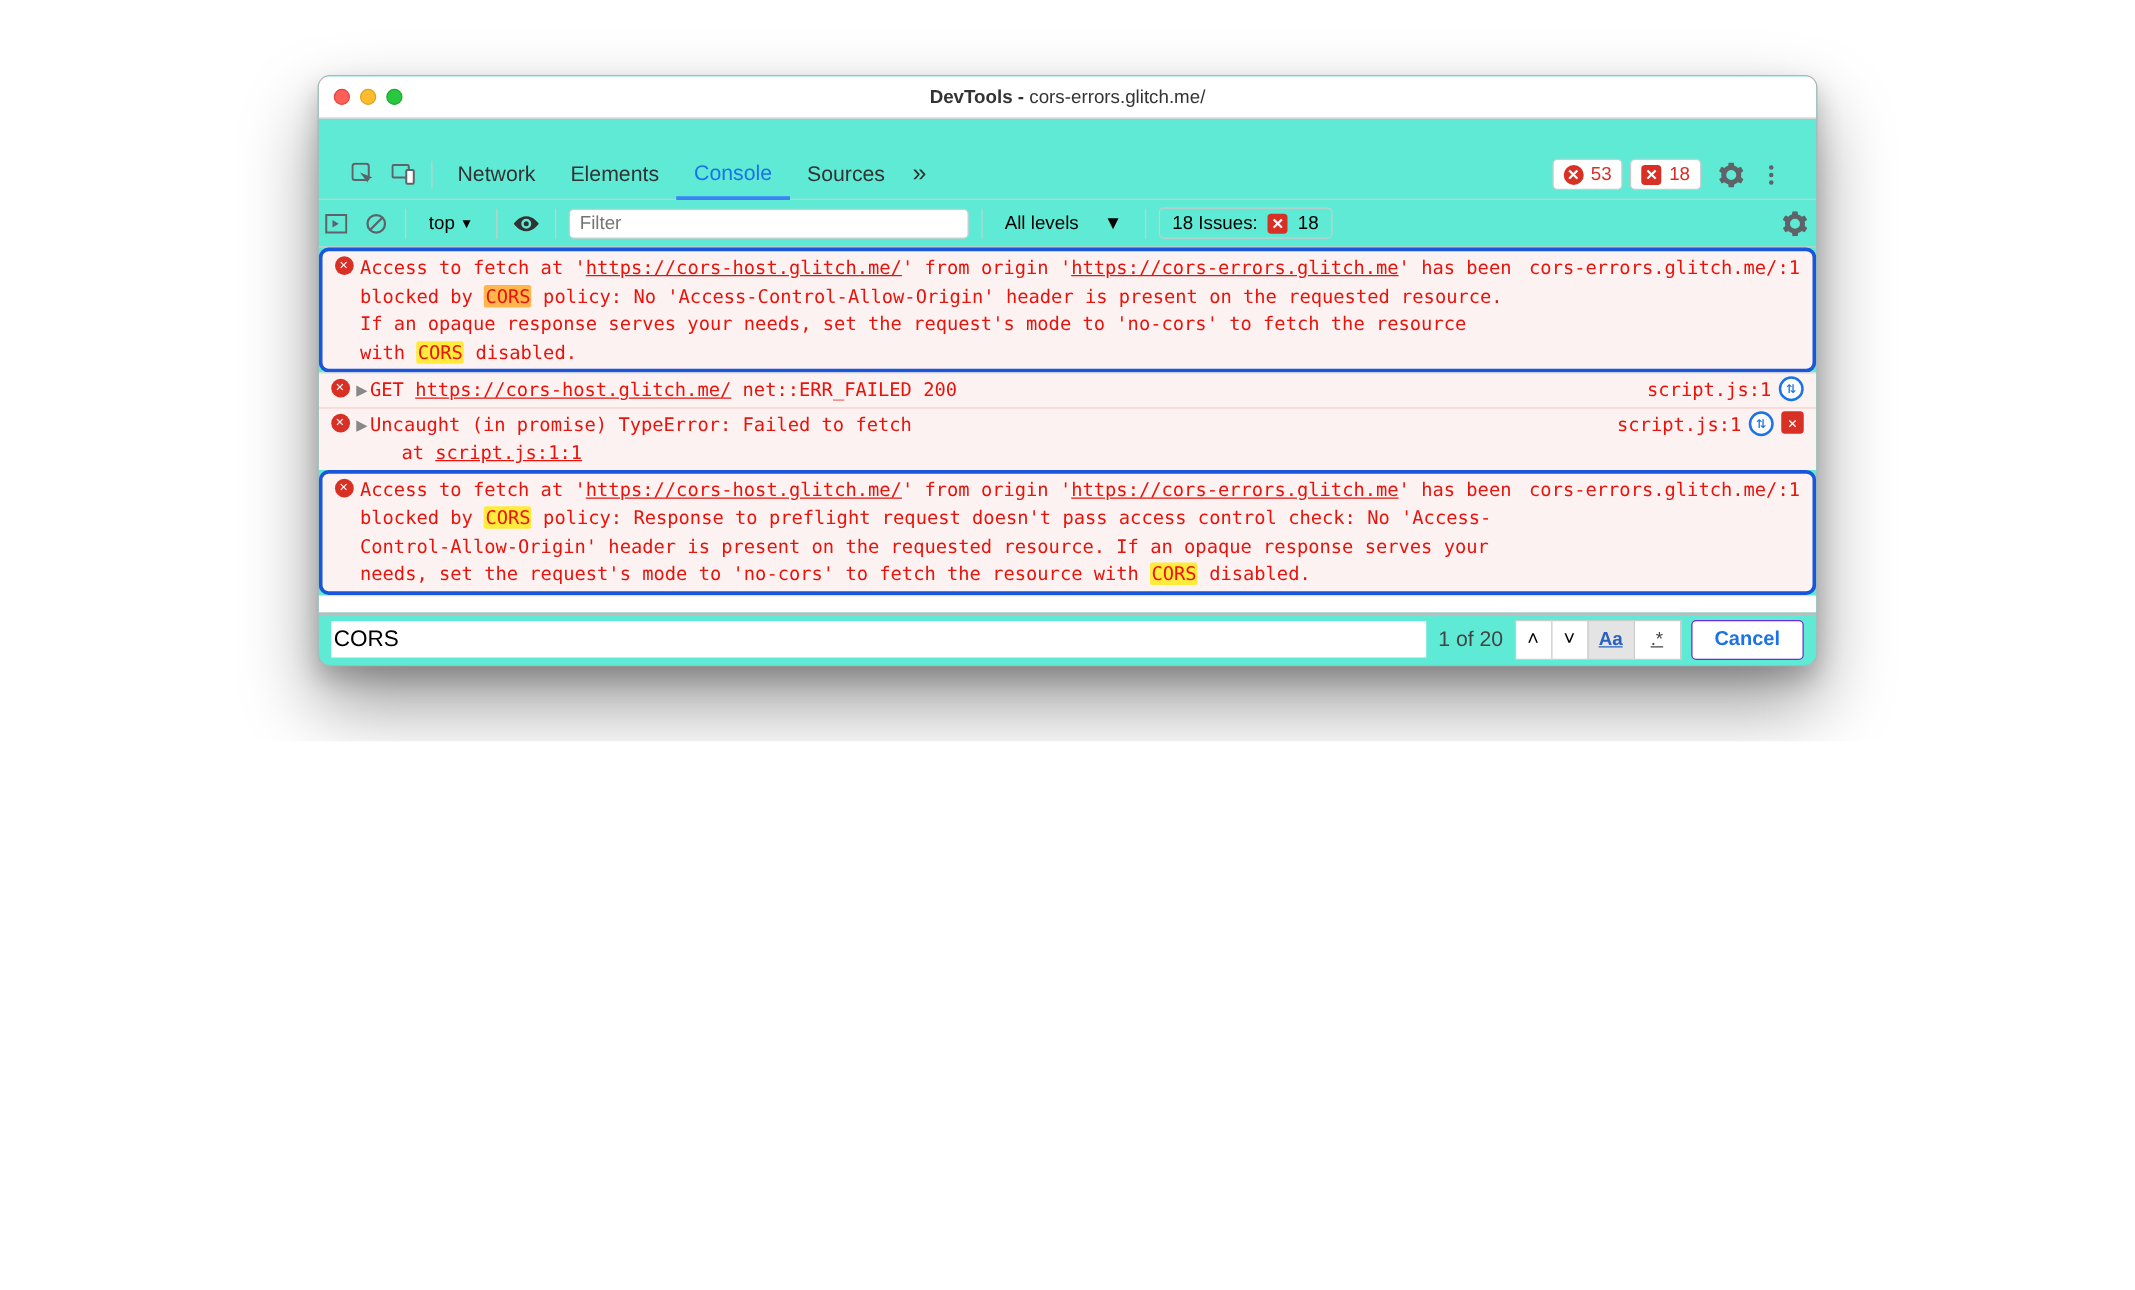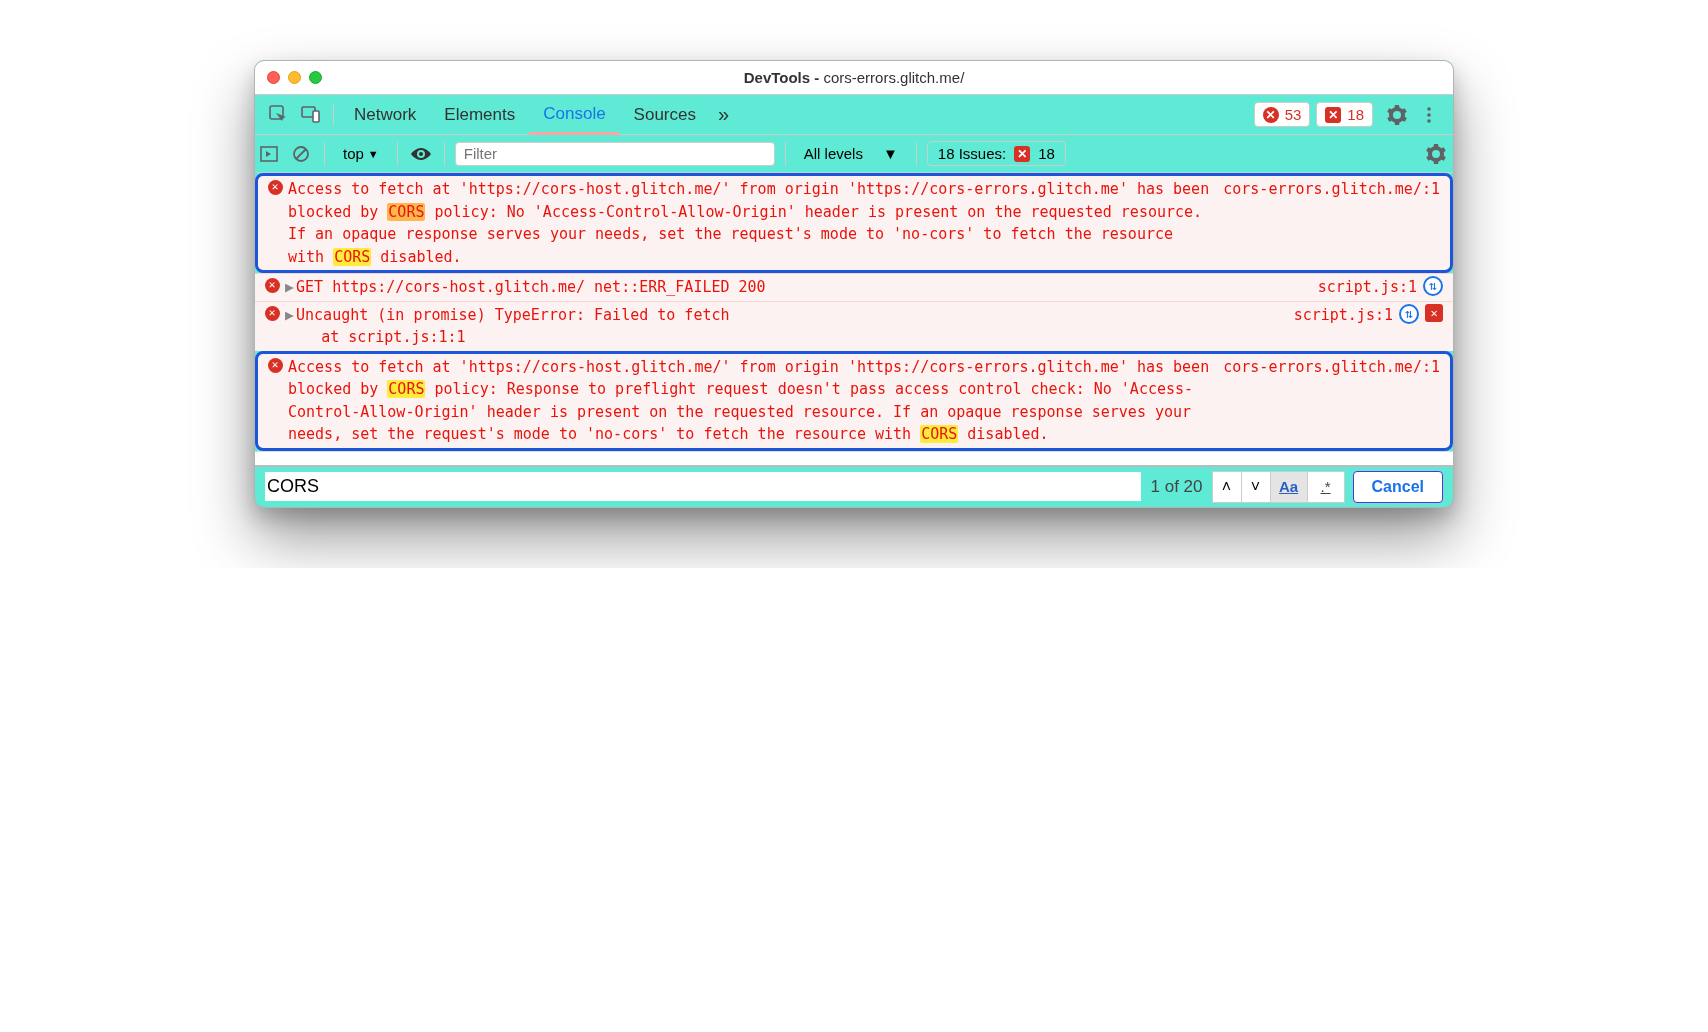--- a/index.html
+++ b/index.html
@@ -32,35 +32,36 @@
   .tl.red{background:#ff5f57;border:1px solid #e1433d;}
   .tl.yellow{background:#febc2e;border:1px solid #e1a116;}
   .tl.green{background:#28c840;border:1px solid #1aaa2c;}
   .title { position:absolute; left:0; right:0; text-align:center; font-size:15px; color:#333; }
   .title b { font-weight:600; }
   
   .tabbar {
     display:flex; align-items:center;
     border-bottom: 1px solid #ccc;
     height: 40px;
-    padding: 0 8px;
+    padding: 0 20px;
     gap: 0;
+    margin-top: 25px;
   }
   .iconbtn {
     width: 32px; height: 32px;
     display:inline-flex;align-items:center;justify-content:center;
     color:#5f6368; cursor:pointer; font-size:18px;
   }
   .tabbar .divider { width:1px; height:22px; background:#ccc; margin:0 6px; }
   .tab {
     padding: 0 14px; height:100%;
     display:inline-flex; align-items:center;
     font-size:17px; color:#333; cursor:pointer;
   }
-  .tab.active { color:#1a73e8; border-bottom:3px solid #fca5a5; margin-bottom:-1px; font-weight:500;}
+  .tab.active { color:#1a73e8; border-bottom:3px solid #3b82f6; margin-bottom:-1px; font-weight:500;}
   .more { color:#333; font-size:20px; padding:0 8px; cursor:pointer;}
   .spacer { flex:1; }
   .badge {
     display:inline-flex;align-items:center;gap:6px;
     border:1px solid #ccc; border-radius:4px;
     padding:3px 8px; font-size:15px; margin-left:6px;
     background:#fff;
   }
   .badge.err { color:#d93025; }
   .badge.issue { color:#d93025; }
@@ -118,21 +119,21 @@
     border-radius:8px;
   }
   .gutter{
     flex:0 0 26px;
     display:flex;justify-content:center;
     padding-top:2px;
   }
   .gutter .cx{ width:15px;height:15px;border-radius:50%;background:#d93025;color:#fff;font-size:11px;
     display:flex;align-items:center;justify-content:center;font-weight:700;}
   .msg{ flex:1; white-space:pre-wrap; word-break:break-word; }
-  .msg .u{ color:#e8140c; }
+  .msg .u{ text-decoration:underline; color:#e8140c; }
   .msg .hl{ background:#ffeb3b; border-radius:2px; padding:0 1px;}
   .msg .hl-o{ background:#ffb74d; border-radius:2px; padding:0 1px;}
   .src{
     flex:0 0 auto;
     color:#e8140c;
     padding-left:12px;
     white-space:nowrap;
     display:flex;align-items:flex-start;gap:6px;
   }
   .src .nav{

